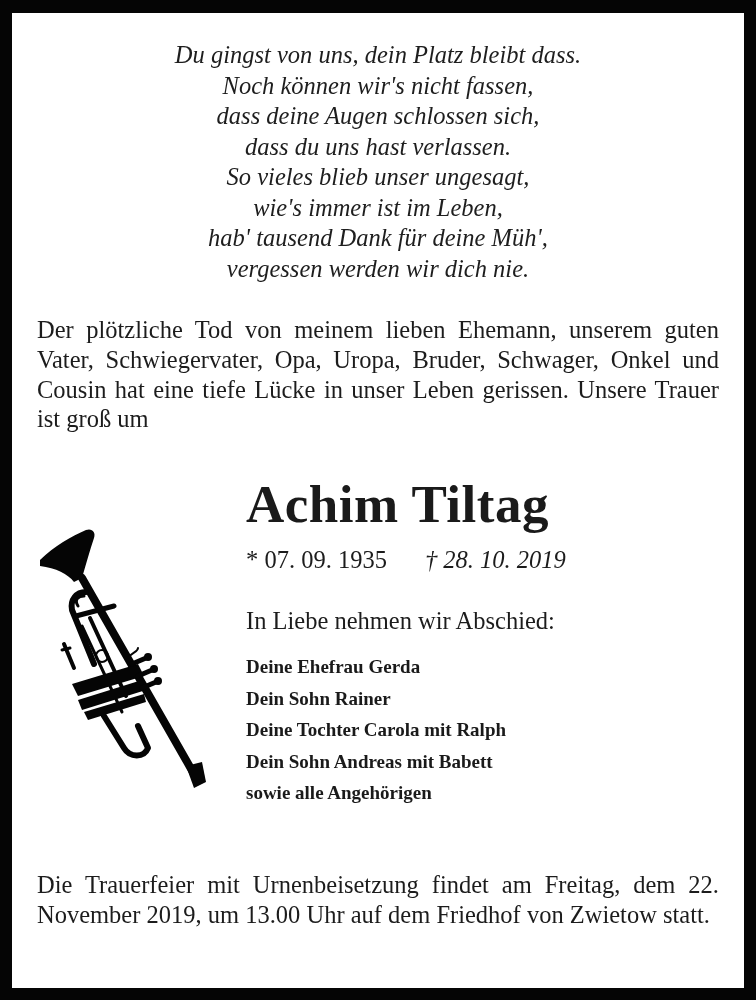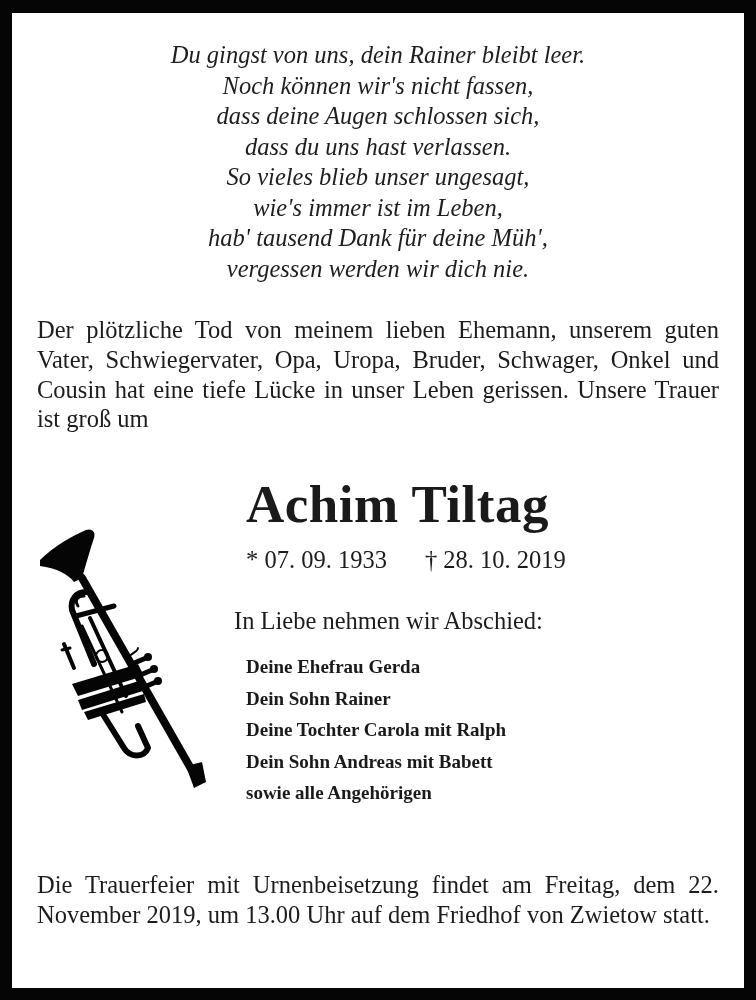--- a/index.html
+++ b/index.html
@@ -26,23 +26,23 @@
   }
   .name {
     position: absolute; left: 246px; top: 468px;
     font-size: 53px; font-weight: bold; line-height: 72px;
     color: #1a1a1a; white-space: nowrap; letter-spacing: 0.5px;
   }
   .dates {
     position: absolute; left: 246px; top: 545px;
     font-size: 24.5px; line-height: 30px; white-space: nowrap;
   }
-  .dates .death { margin-left: 38px; }
+  .dates .death { margin-left: 38px; font-style: italic; }
   .farewell {
-    position: absolute; left: 234px; top: 606px;
+    position: absolute; left: 246px; top: 606px;
     font-size: 24.5px; line-height: 30px; white-space: nowrap;
   }
   .mourners {
     position: absolute; left: 246px; top: 651px;
     font-size: 19px; line-height: 31.5px; font-weight: bold;
     color: #1a1a1a;
   }
   .mourners .line { display: block; white-space: nowrap; }
   .ceremony {
     position: absolute; left: 37px; width: 682px; top: 870px;
@@ -52,36 +52,36 @@
   .trumpet {
     position: absolute; left: 34px; top: 526px; width: 180px; height: 264px;
   }
 </style>
 </head>
 <body>
 
 <div class="frame"></div>
 
 <div class="poem serif">
-  <span class="line">Du gingst von uns, dein Rainer bleibt leer.</span>
+  <span class="line">Du gingst von uns, dein Platz bleibt dass.</span>
   <span class="line">Noch können wir's nicht fassen,</span>
   <span class="line">dass deine Augen schlossen sich,</span>
   <span class="line">dass du uns hast verlassen.</span>
   <span class="line">So vieles blieb unser ungesagt,</span>
   <span class="line">wie's immer ist im Leben,</span>
   <span class="line">hab' tausend Dank für deine Müh',</span>
   <span class="line">vergessen werden wir dich nie.</span>
 </div>
 
 <div class="intro serif">Der plötzliche Tod von meinem lieben Ehemann, unserem guten Vater, Schwiegervater, Opa, Uropa, Bruder, Schwager, Onkel und Cousin hat eine tiefe Lücke in unser Leben gerissen. Unsere Trauer ist groß um</div>
 
 <div class="name serif">Achim Tiltag</div>
 
 <div class="dates serif">
-  <span>* 07. 09. 1933</span><span class="death">† 28. 10. 2019</span>
+  <span>* 07. 09. 1935</span><span class="death">† 28. 10. 2019</span>
 </div>
 
 <div class="farewell serif">In Liebe nehmen wir Abschied:</div>
 
 <div class="mourners serif">
   <span class="line">Deine Ehefrau Gerda</span>
   <span class="line">Dein Sohn Rainer</span>
   <span class="line">Deine Tochter Carola mit Ralph</span>
   <span class="line">Dein Sohn Andreas mit Babett</span>
   <span class="line">sowie alle Angehörigen</span>

